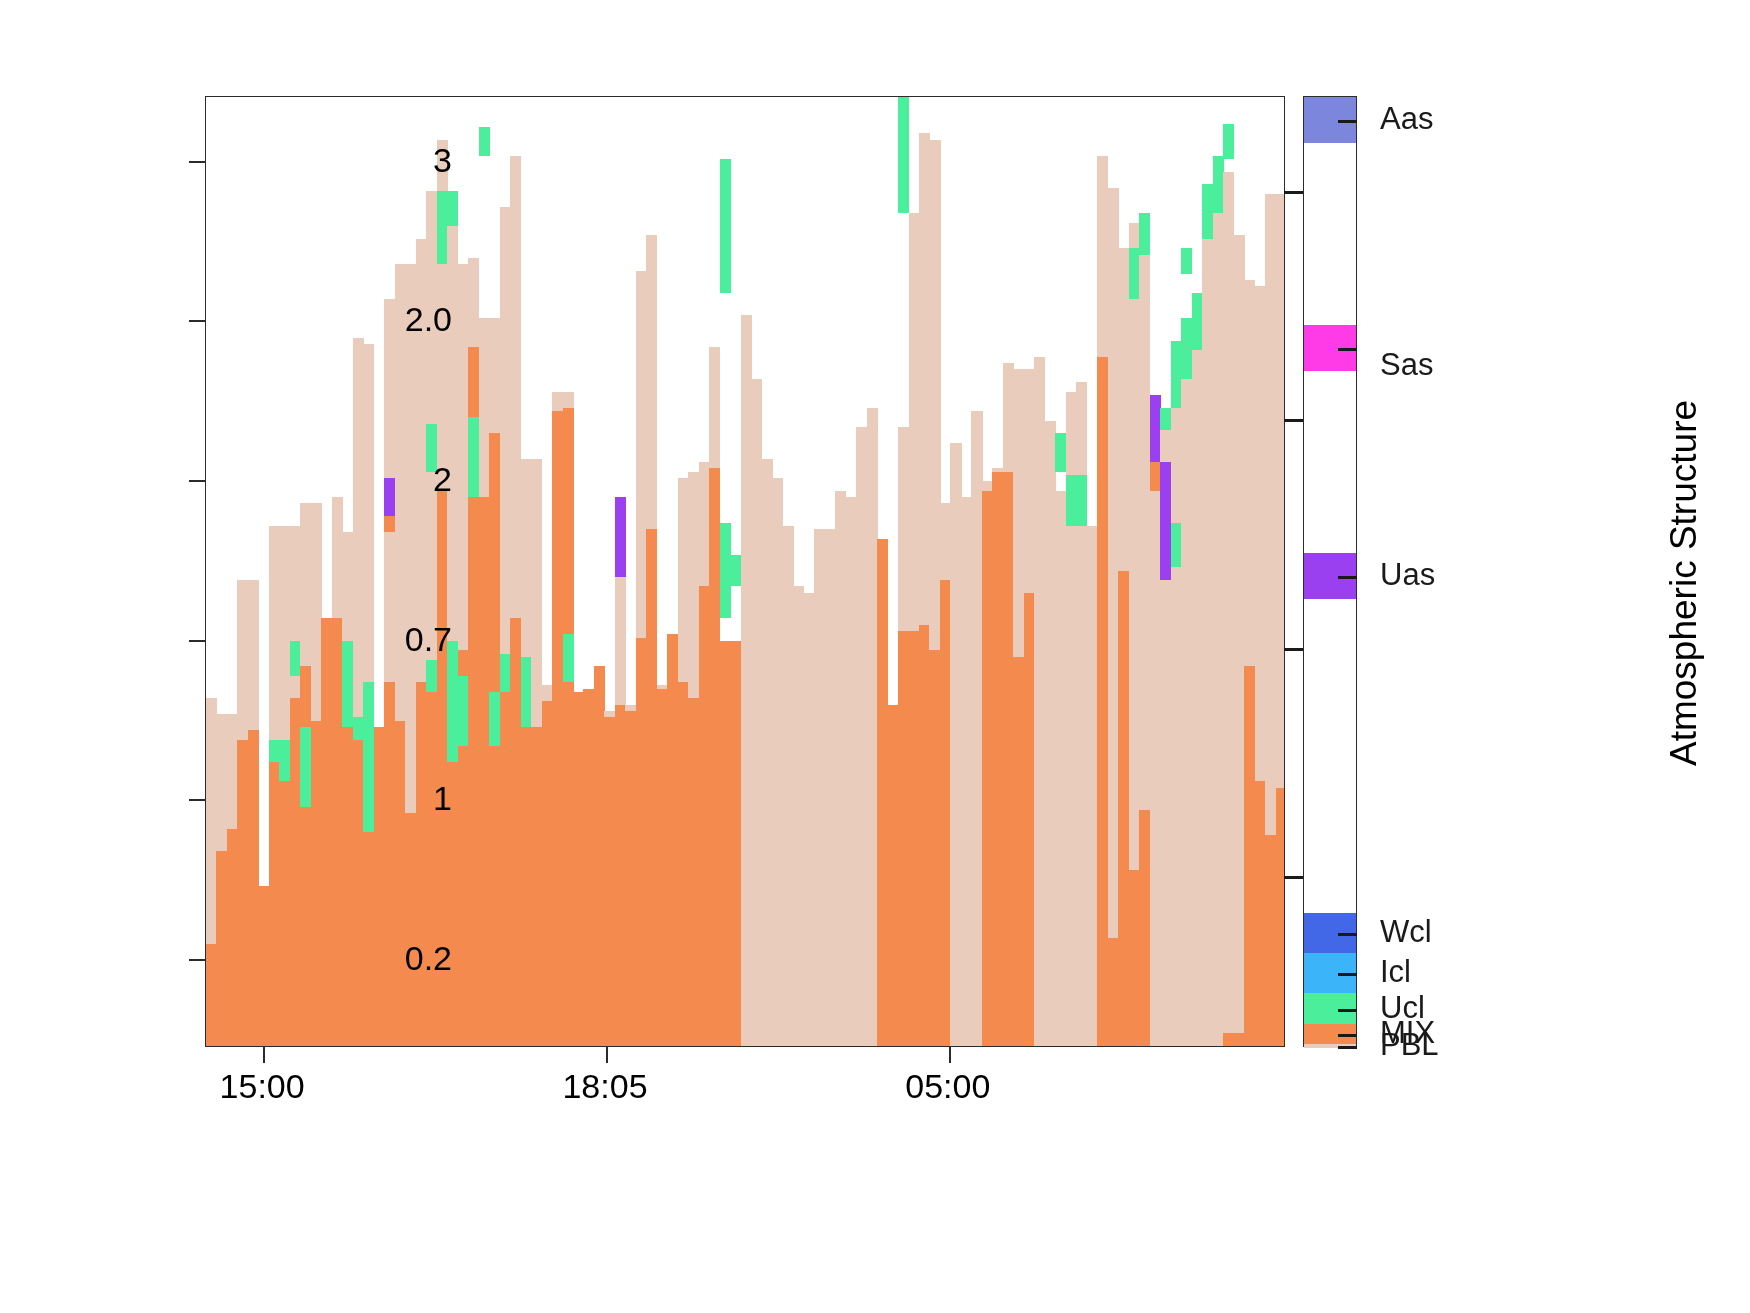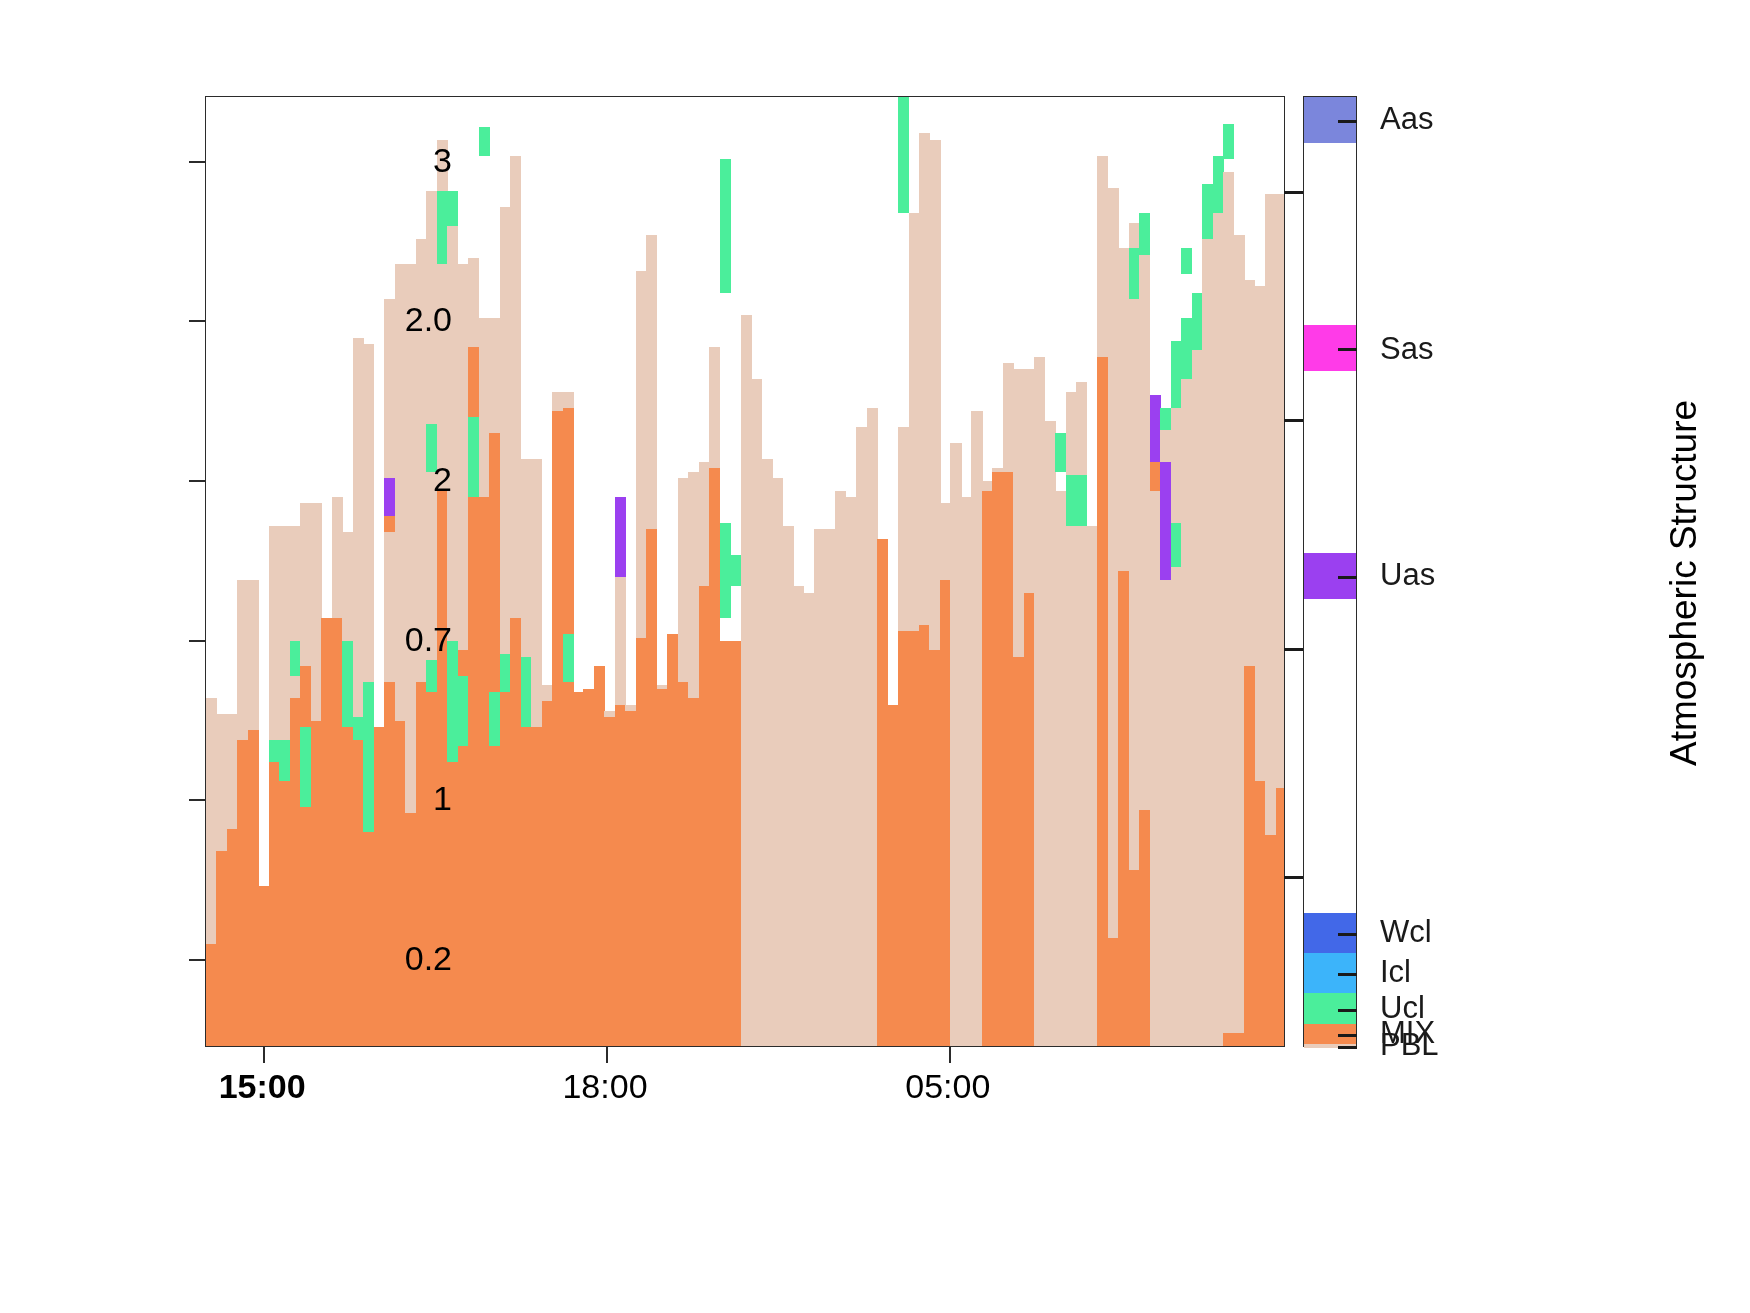--- a/index.html
+++ b/index.html
@@ -518,22 +518,22 @@
 
   <div id="yaxis-labels">
       <div class="ylabel" style="top: 957.644px;">0.2</div>
       <div class="ylabel" style="top: 798.081px;">1</div>
       <div class="ylabel" style="top: 638.517px;">0.7</div>
       <div class="ylabel" style="top: 478.953px;">2</div>
       <div class="ylabel" style="top: 319.389px;">2.0</div>
       <div class="ylabel" style="top: 159.826px;">3</div>
     </div>
   <div id="xaxis-labels">
-      <div class="xlabel" style="left: 262.143px; font-weight: bold;">15:00</div>
-      <div class="xlabel" style="left: 605px;">18:00</div>
+      <div class="xlabel" style="left: 262.143px;">15:00</div>
+      <div class="xlabel" style="left: 605px;">18:05</div>
       <div class="xlabel" style="left: 947.857px;">05:00</div>
     </div>
 
 
   <div id="cbar">
       <div class="cseg" style="top: 0px; height: 45.648px; background: rgb(123, 134, 220);"></div>
       <div class="ctick" style="top: 22.824px;"></div>
       <div class="cseg" style="top: 228.24px; height: 45.648px; background: rgb(255, 59, 232);"></div>
       <div class="ctick" style="top: 251.064px;"></div>
       <div class="cseg" style="top: 456.48px; height: 45.648px; background: rgb(155, 64, 240);"></div>
@@ -544,21 +544,21 @@
       <div class="ctick" style="top: 875.871px;"></div>
       <div class="cseg" style="top: 895.842px; height: 31.383px; background: rgb(75, 238, 155);"></div>
       <div class="ctick" style="top: 911.533px;"></div>
       <div class="cseg" style="top: 927.225px; height: 19.4955px; background: rgb(245, 138, 78);"></div>
       <div class="ctick" style="top: 936.973px;"></div>
       <div class="cseg" style="top: 946.721px; height: 4.2795px; background: rgb(233, 204, 187);"></div>
       <div class="ctick" style="top: 948.86px;"></div>
     </div>
   <div id="cbar-labels">
       <div class="clabel" style="top: 118.824px;">Aas</div>
-      <div class="clabel" style="top: 349px;">Sas</div>
+      <div class="clabel" style="top: 365px;">Sas</div>
       <div class="clabel" style="top: 575.304px;">Uas</div>
       <div class="clabel" style="top: 931.929px;">Wcl</div>
       <div class="clabel" style="top: 971.871px;">Icl</div>
       <div class="clabel" style="top: 1007.53px;">Ucl</div>
       <div class="clabel" style="top: 1032.97px;">MIX</div>
       <div class="clabel" style="top: 1044.86px;">PBL</div>
     </div>
   <div id="cbtitle">Atmospheric Structure</div>
 
 <div style="position: absolute; left: 1284px; top: 191.1px; width: 19px; border-top: 3px solid rgb(26, 26, 26);"></div>

